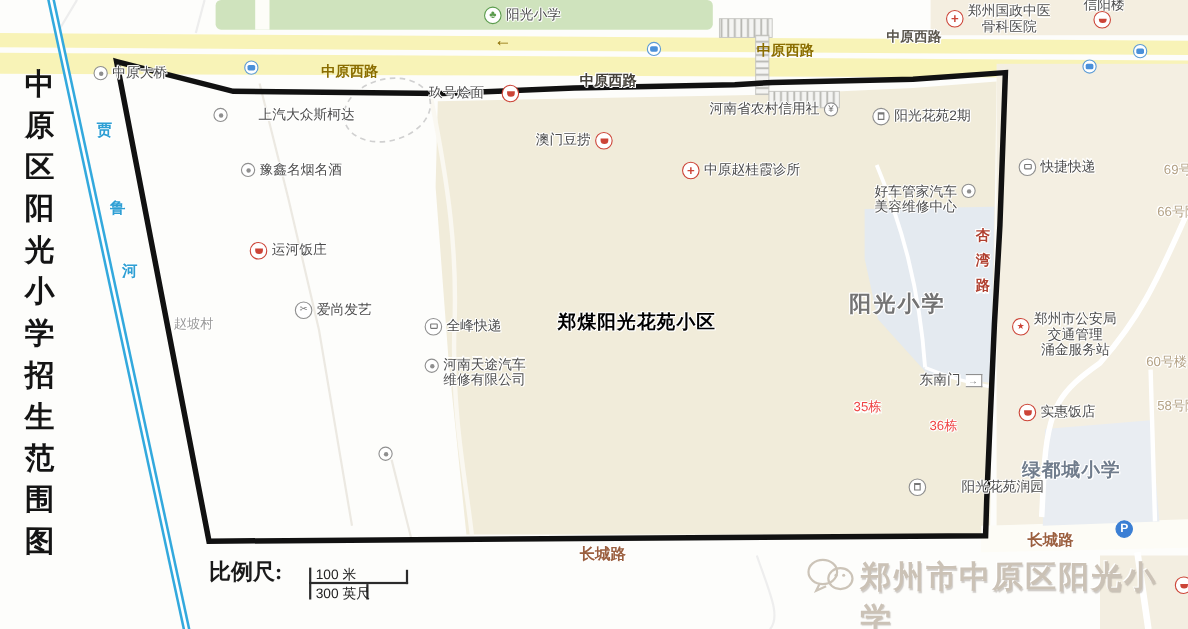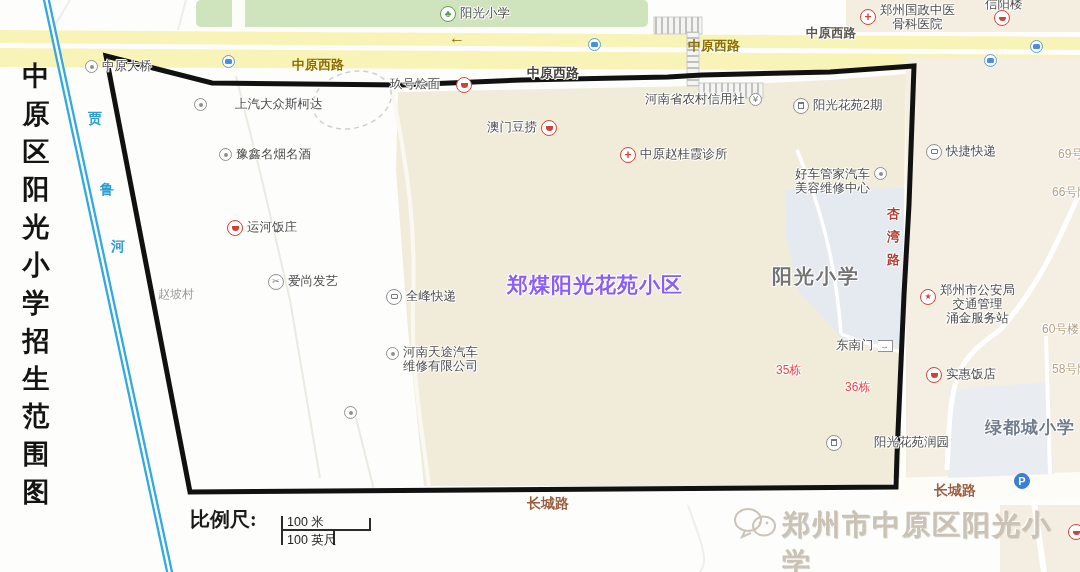--- a/index.html
+++ b/index.html
@@ -241,25 +241,25 @@
     <span>爱尚发艺</span>
   </div>
 
   <div class="poi halo" style="left:386px;top:288px;">
     <span class="ic">
         <i class="pkg"></i>
       </span>
     <span>全峰快递</span>
   </div>
 
-  <span class="bignm halo" style="left:507px;top:271px;font-size:21px;letter-spacing:1px;color:#8b5cf6;">郑煤阳光花苑小区</span>
+  <span class="bignm halo" style="left:507px;top:281px;font-size:17px;letter-spacing:1px;color:#000000;">郑煤阳光花苑小区</span>
   <span class="bignm halo" style="left:772px;top:263px;font-size:20px;letter-spacing:2px;color:#737373;">阳光小学</span>
-  <span class="bignm halo" style="left:985px;top:416px;font-size:17px;letter-spacing:1px;color:#707c8c;">绿都城小学</span>
-
-  <div class="poi halo" style="left:386px;top:345px;">
+  <span class="bignm halo" style="left:929px;top:416px;font-size:17px;letter-spacing:1px;color:#707c8c;">绿都城小学</span>
+
+  <div class="poi halo" style="left:386px;top:324px;">
     <span class="ic sm" style="align-self:flex-start;margin-top:2px;">
         <i class="dot"></i>
       </span>
     <span class="txt">
       <span>河南天途汽车</span>
       <span>维修有限公司</span>
     </span>
   </div>
 
   <span class="ic sm" style="position:absolute;left:344px;top:406px;">
@@ -305,21 +305,21 @@
       <i class="bowl"></i>
     </span>
 
   <div id="scalebar">
     <span class="lbl" style="left:190px;top:506px;font-size:20px;font-weight:bold;font-family:'Liberation Serif','DejaVu Serif',serif;color:#1a1a1a;">比例尺:</span>
     <i class="tick" style="left:281px;top:516px;width:2px;height:29px;"></i>
     <i class="tick" style="left:281px;top:529px;width:90px;height:2px;"></i>
     <i class="tick" style="left:369px;top:518px;width:2px;height:13px;"></i>
     <i class="tick" style="left:333px;top:531px;width:2px;height:14px;"></i>
     <span class="lbl" style="left:287px;top:514px;font-size:12.5px;color:#222;">100 米</span>
-    <span class="lbl" style="left:287px;top:532px;font-size:12.5px;color:#222;">100 英尺</span>
+    <span class="lbl" style="left:287px;top:532px;font-size:12.5px;color:#222;">300 英尺</span>
   </div>
 
   <svg style="position:absolute;left:733px;top:503px;" width="48" height="42" viewBox="0 0 48 42">
     <ellipse cx="15" cy="17" rx="13" ry="11" fill="none" stroke="#ccc4b8" stroke-width="2"></ellipse>
     <ellipse cx="31" cy="23" rx="11" ry="9.5" fill="none" stroke="#ccc4b8" stroke-width="2"></ellipse>
     <circle cx="27" cy="20" r="1.4" fill="#ccc4b8"></circle>
     <circle cx="34" cy="20" r="1.4" fill="#ccc4b8"></circle>
     <path d="M12,28 L9,34 L18,30" fill="none" stroke="#ccc4b8" stroke-width="2"></path>
   </svg>
   <span id="wmtext">郑州市中原区阳光小学</span>

